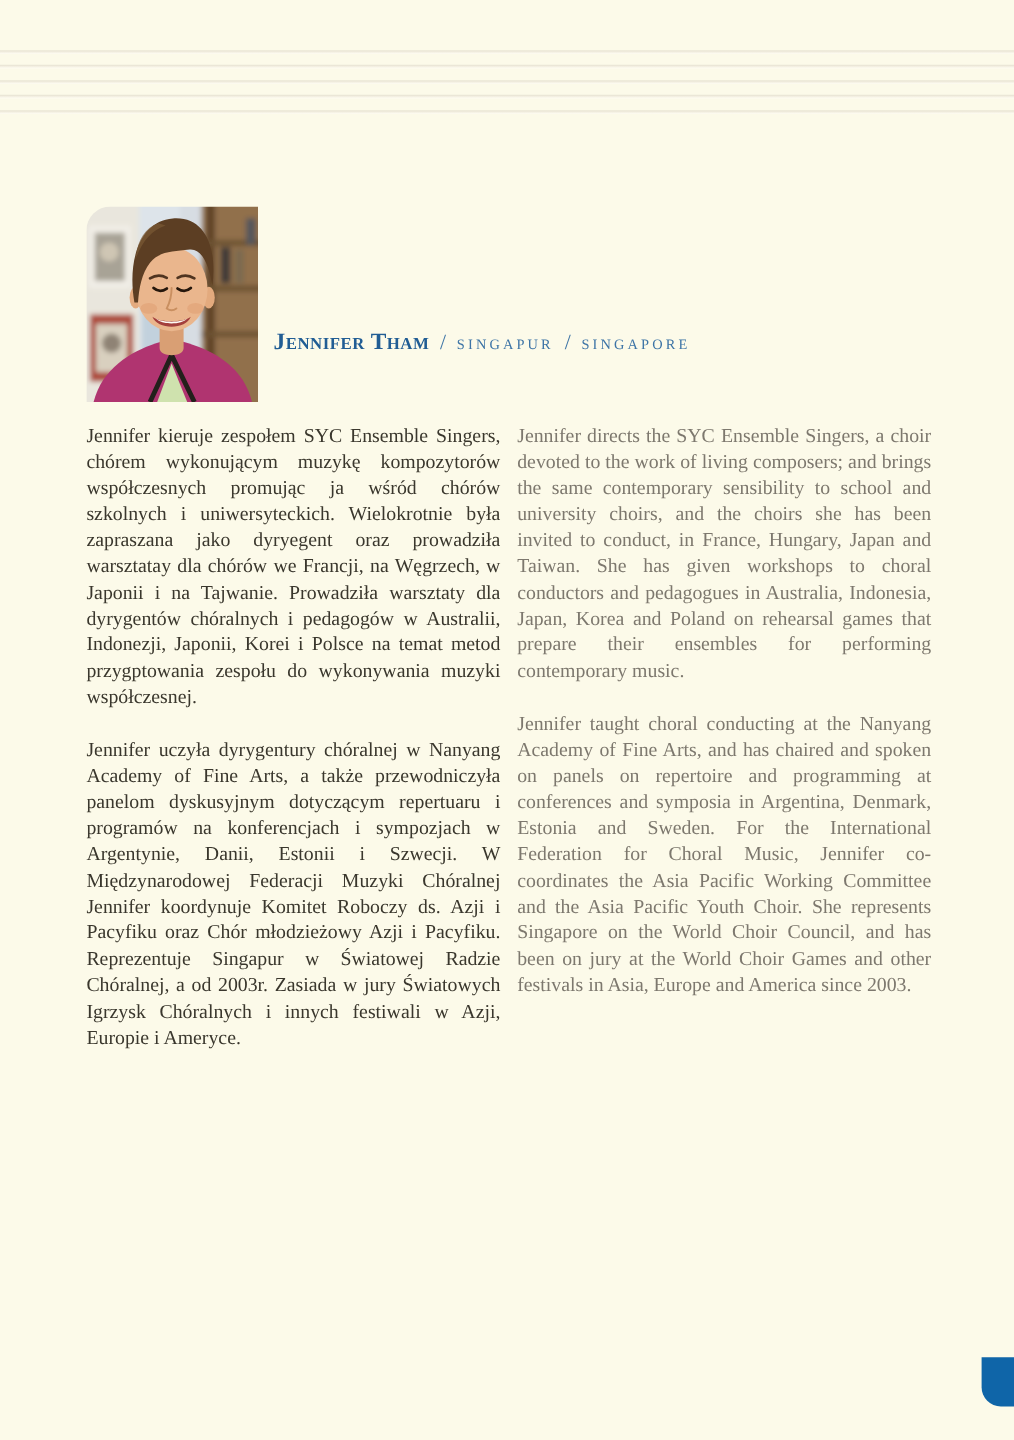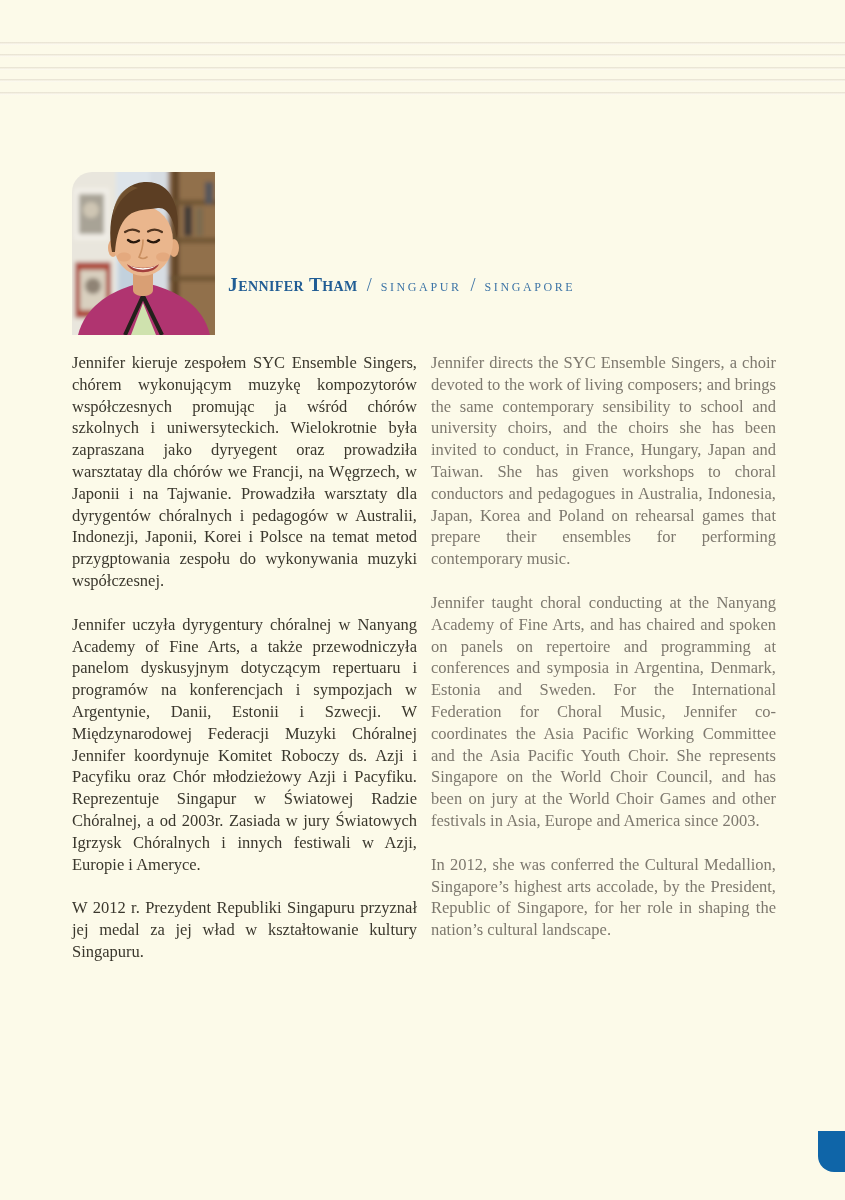--- a/index.html
+++ b/index.html
@@ -139,26 +139,24 @@
     <span class="hdr-sep">/</span>
     <span class="hdr-country">singapur</span>
     <span class="hdr-sep">/</span>
     <span class="hdr-country">singapore</span>
   </div>
 
   <div class="columns">
     <div class="col col-left">
       <p>Jennifer kieruje zespołem SYC Ensemble Singers, chórem wykonującym muzykę kompozytorów współczesnych promując ja wśród chórów szkolnych i uniwersyteckich. Wielokrotnie była zapraszana jako dyryegent oraz prowadziła warsztatay dla chórów we Francji, na Węgrzech, w Japonii i na Tajwanie. Prowadziła warsztaty dla dyrygentów chóralnych i pedagogów w Australii, Indonezji, Japonii, Korei i Polsce na temat metod przygptowania zespołu do wykonywania muzyki współczesnej.</p>
       <p>Jennifer uczyła dyrygentury chóralnej w Nanyang Academy of Fine Arts, a także przewodniczyła panelom dyskusyjnym dotyczącym repertuaru i programów na konferencjach i sympozjach w Argentynie, Danii, Estonii i Szwecji. W Międzynarodowej Federacji Muzyki Chóralnej Jennifer koordynuje Komitet Roboczy ds. Azji i Pacyfiku oraz Chór młodzieżowy Azji i Pacyfiku. Reprezentuje Singapur w Światowej Radzie Chóralnej, a od 2003r. Zasiada w jury Światowych Igrzysk Chóralnych i innych festiwali w Azji, Europie i Ameryce.</p>
-      <p>W 2012 r. Prezydent Republiki Singapuru przyznał jej medal za jej wład w kształtowanie kultury Singapuru.</p>
     </div>
     <div class="col col-right">
       <p>Jennifer directs the SYC Ensemble Singers, a choir devoted to the work of living composers; and brings the same contemporary sensibility to school and university choirs, and the choirs she has been invited to conduct, in France, Hungary, Japan and Taiwan. She has given workshops to choral conductors and pedagogues in Australia, Indonesia, Japan, Korea and Poland on rehearsal games that prepare their ensembles for performing contemporary music.</p>
       <p>Jennifer taught choral conducting at the Nanyang Academy of Fine Arts, and has chaired and spoken on panels on repertoire and programming at conferences and symposia in Argentina, Denmark, Estonia and Sweden. For the International Federation for Choral Music, Jennifer co-coordinates the Asia Pacific Working Committee and the Asia Pacific Youth Choir. She represents Singapore on the World Choir Council, and has been on jury at the World Choir Games and other festivals in Asia, Europe and America since 2003.</p>
-      <p>In 2012, she was conferred the Cultural Medallion, Singapore’s highest arts accolade, by the President, Republic of Singapore, for her role in shaping the nation’s cultural landscape.</p>
     </div>
   </div>
 
   <div class="page-number-box">
     <span>5</span>
   </div>
 
 </div>
 
 </body></html>

